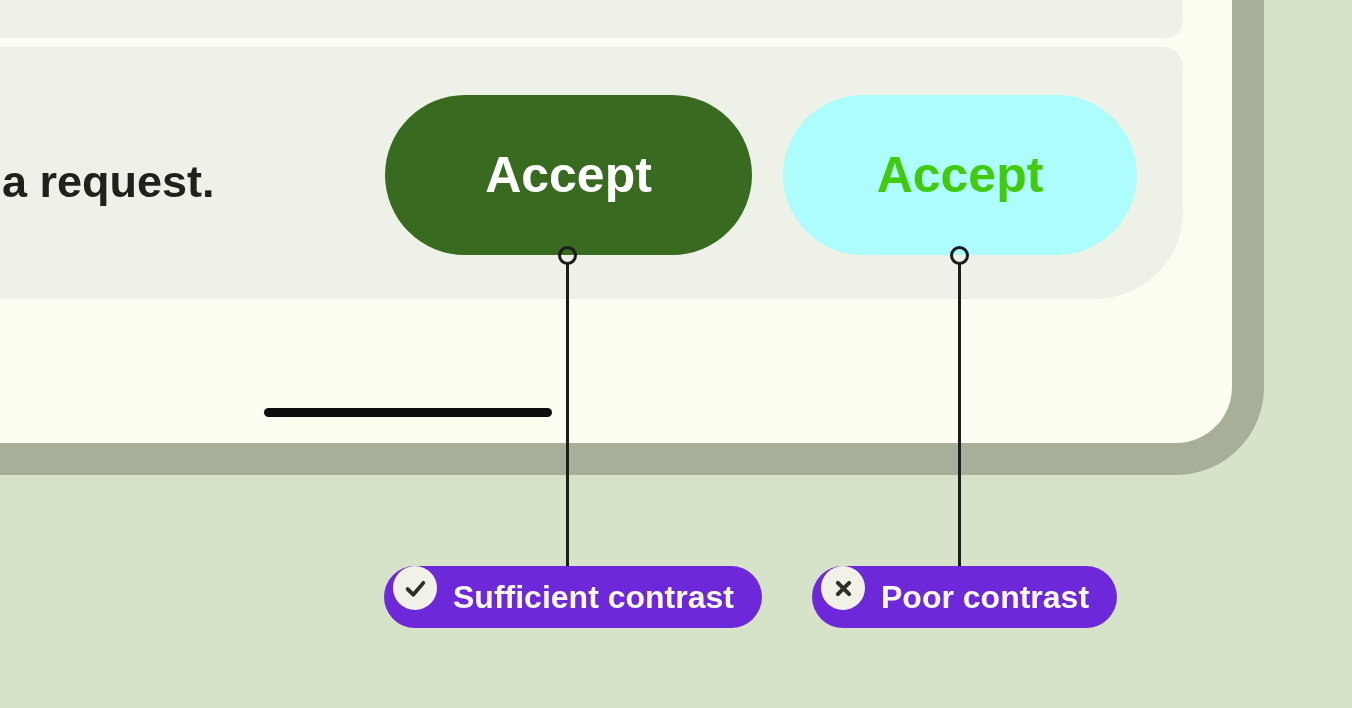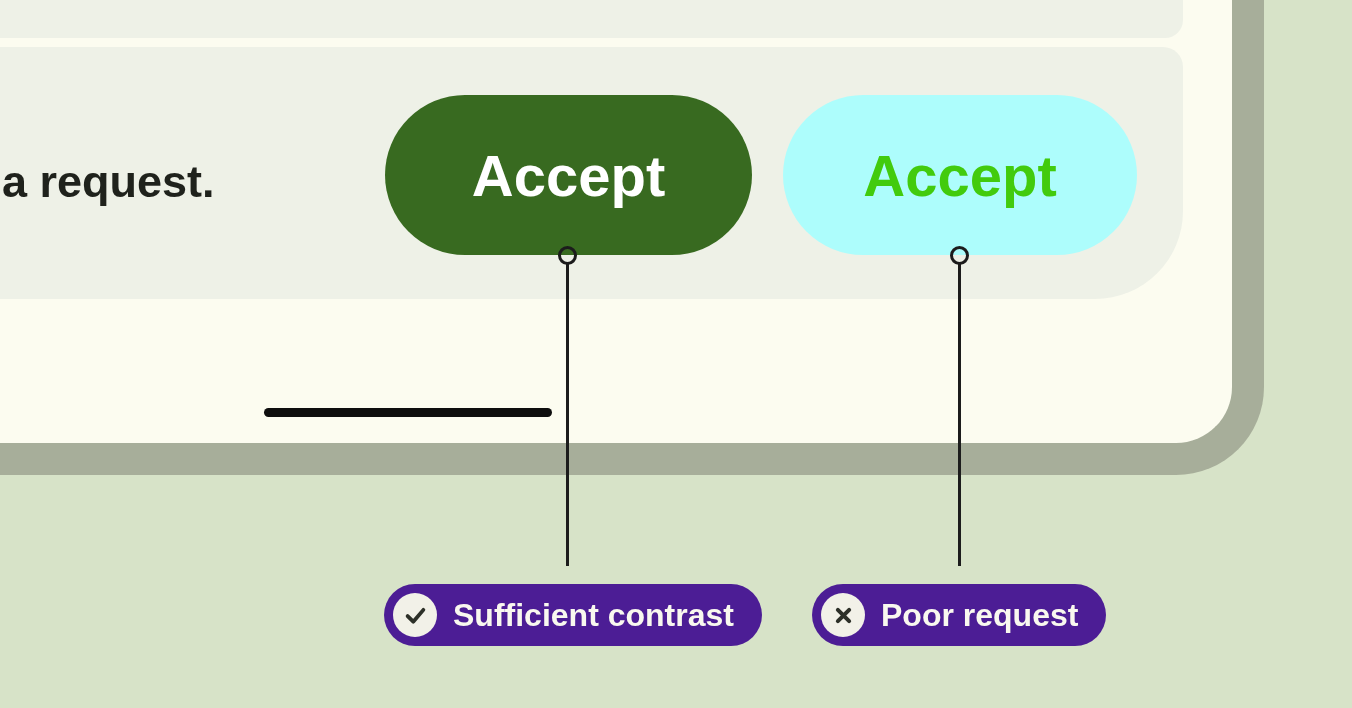--- a/index.html
+++ b/index.html
@@ -52,21 +52,21 @@
     white-space: nowrap;
   }
 
   .btn {
     position: absolute;
     top: 95px; height: 160px;
     border: none;
     border-radius: 80px;
     display: flex; align-items: center; justify-content: center;
     font-family: "Liberation Sans", sans-serif;
-    font-size: 58px; font-weight: 600;
+    font-size: 50px; font-weight: 600;
     cursor: pointer;
     padding: 0;
   }
   .btn.accept { left: 385px; width: 367px; background: #386a20; color: #ffffff; }
   .btn.ignore { left: 783px; width: 354px; background: #adfdfc; color: #42cb0d; }
 
   .home-bar {
     position: absolute;
     left: 264px; top: 408px;
     width: 288px; height: 9px;
@@ -90,24 +90,24 @@
     width: 3px; height: 302px;
     top: 264px;
     background: #1c1c1c;
   }
   .cline.accept-line { left: 566px; }
   .cline.ignore-line { left: 958px; }
 
   
   .callout {
     position: absolute;
-    top: 584px; height: 62px;
+    top: 566px; height: 62px;
     border-radius: 31px;
-    background: #4c1d95;
-    display: flex; align-items: center;
+    background: #6d28d9;
+    display: flex; 
     gap: 16px;
     padding: 0 28px 0 9px;
     box-sizing: border-box;
   }
   .callout.sufficient { left: 384px; }
   .callout.poor { left: 812px; }
   .badge {
     width: 44px; height: 44px;
     border-radius: 50%;
     background: #f2f1e8;
@@ -154,16 +154,16 @@
     </span>
     <span class="callout-text">Sufficient contrast</span>
   </div>
 
   <div class="callout poor">
     <span class="badge">
       <svg width="27" height="27" viewBox="0 0 24 24" fill="none">
         <path d="M7 7 L17 17 M17 7 L7 17" stroke="#2d3028" stroke-width="3.6" stroke-linecap="round" stroke-linejoin="round"></path>
       </svg>
     </span>
-    <span class="callout-text">Poor request</span>
+    <span class="callout-text">Poor contrast</span>
   </div>
 
 </div>
 
 </body></html>

